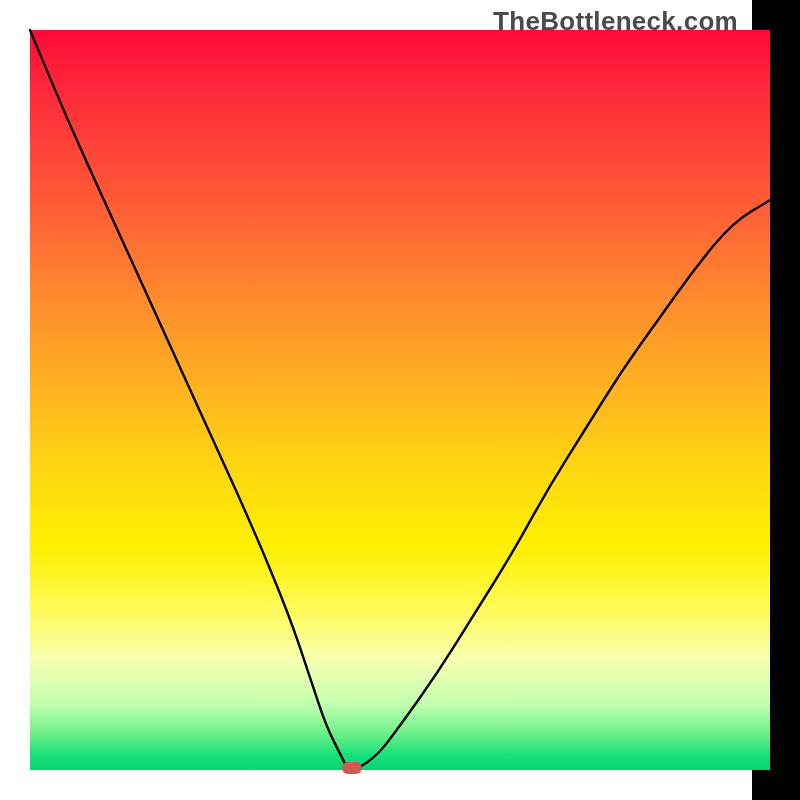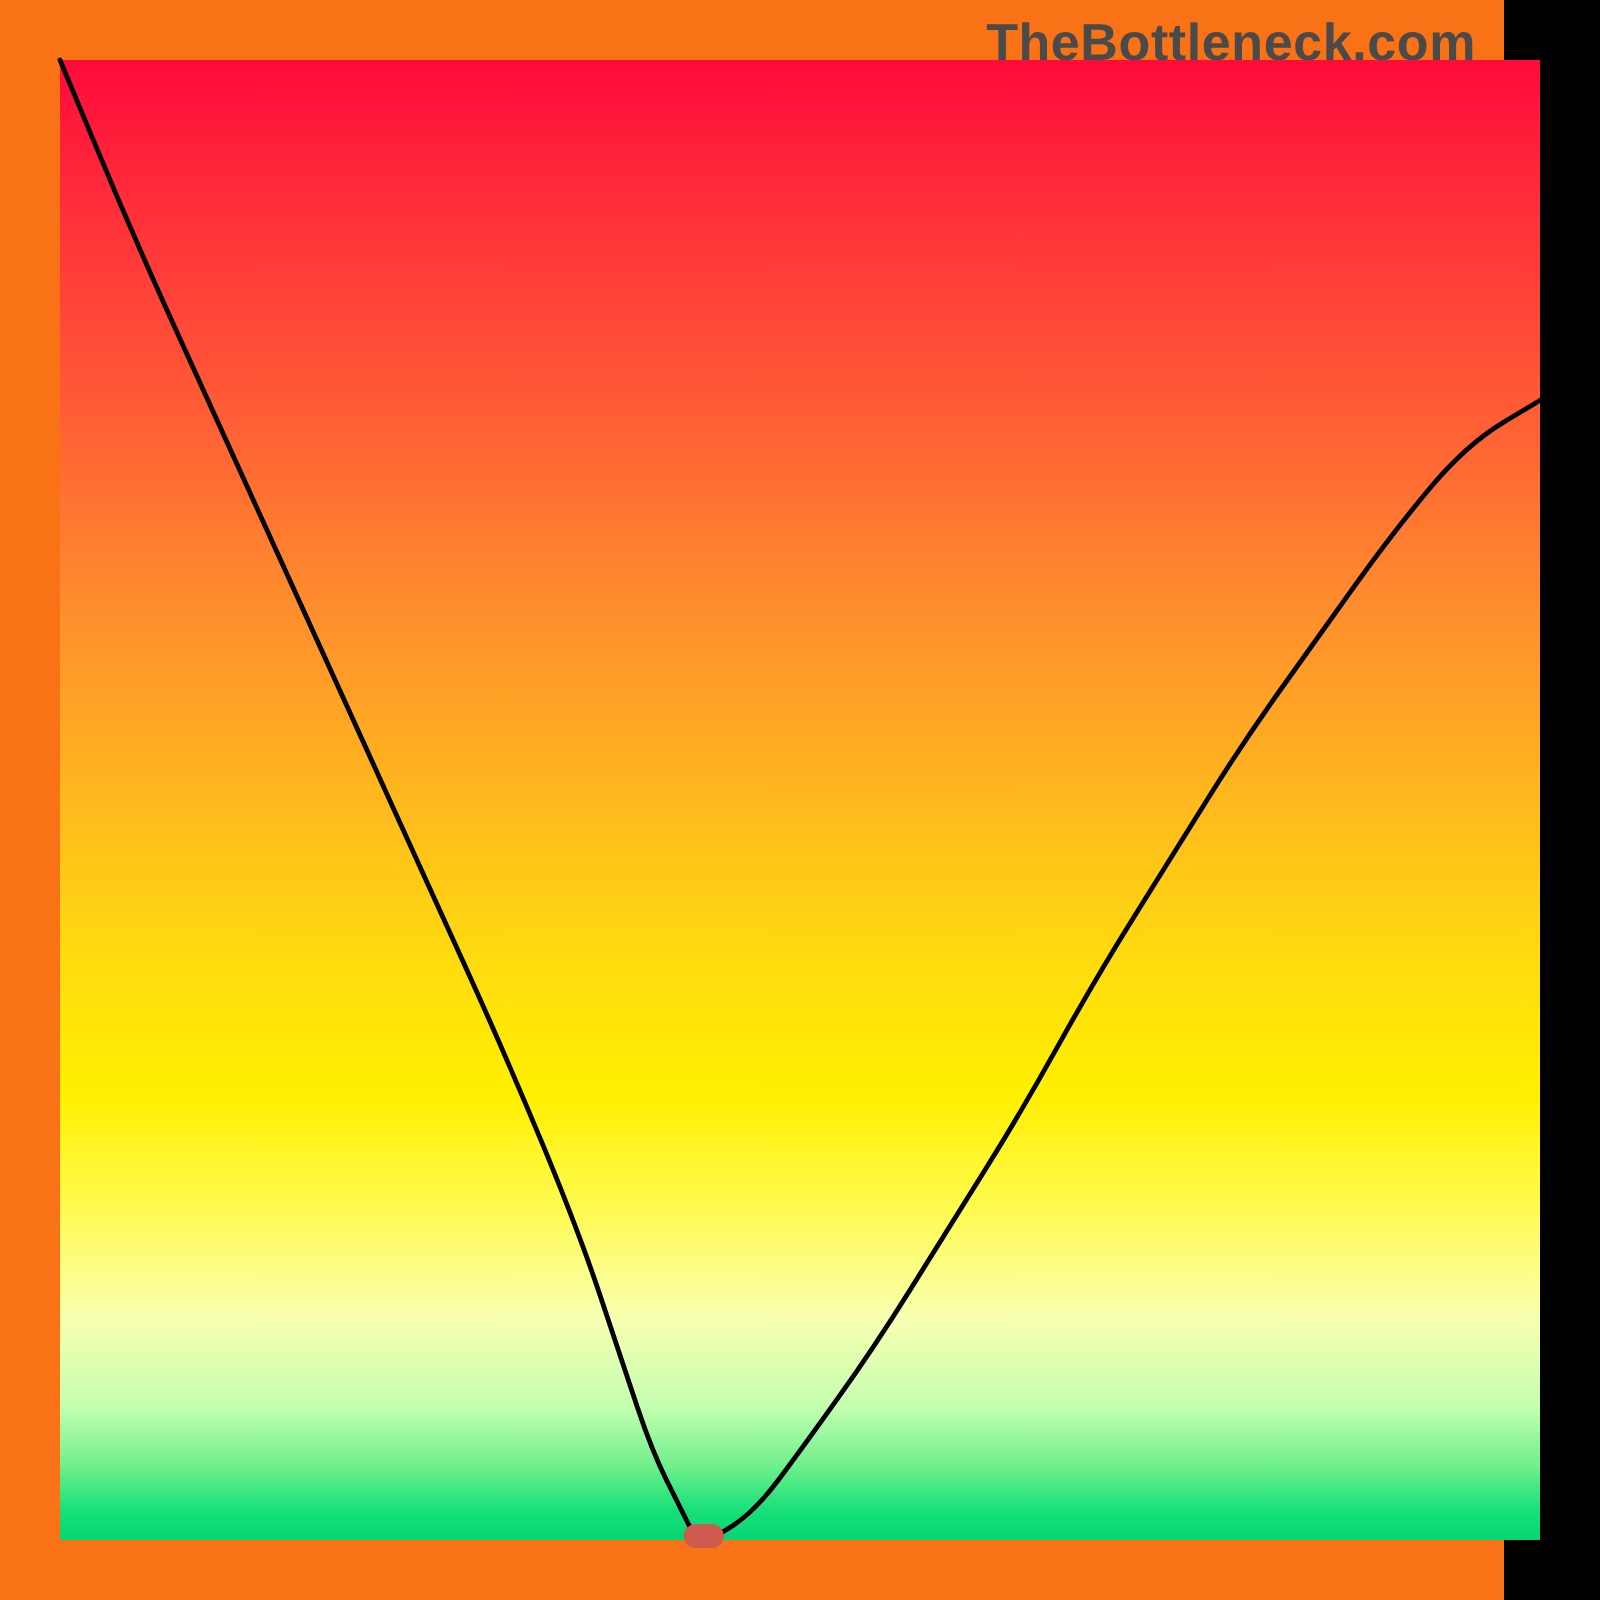--- a/index.html
+++ b/index.html
@@ -8,21 +8,21 @@
     width: 800px;
     height: 800px;
     background: #000;
     font-family: Arial, Helvetica, sans-serif;
     overflow: hidden;
   }
   .frame {
     position: relative;
     width: 752px;
     height: 800px;
-    background: #f97316;
+    background: #ffffff;
   }
   .watermark {
     position: absolute;
     top: 6px;
     right: 14px;
     color: #4a4a4a;
     font-size: 26px;
     font-weight: 600;
     letter-spacing: 0.3px;
     user-select: none;

